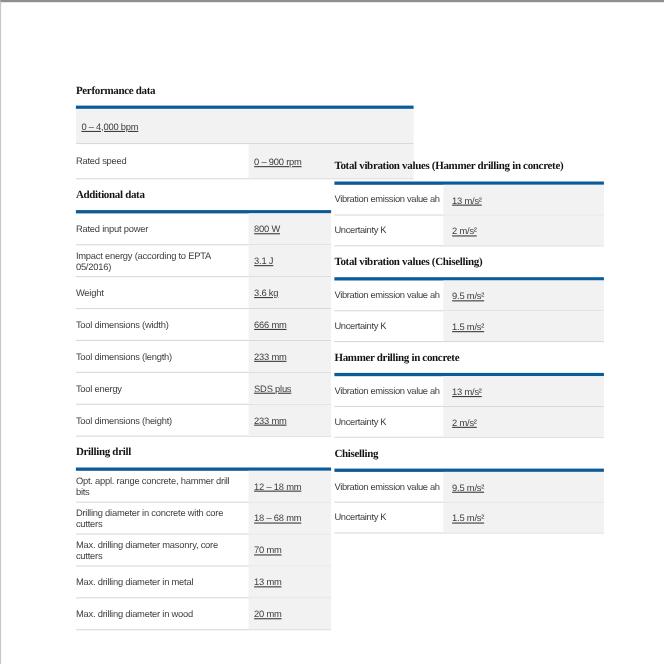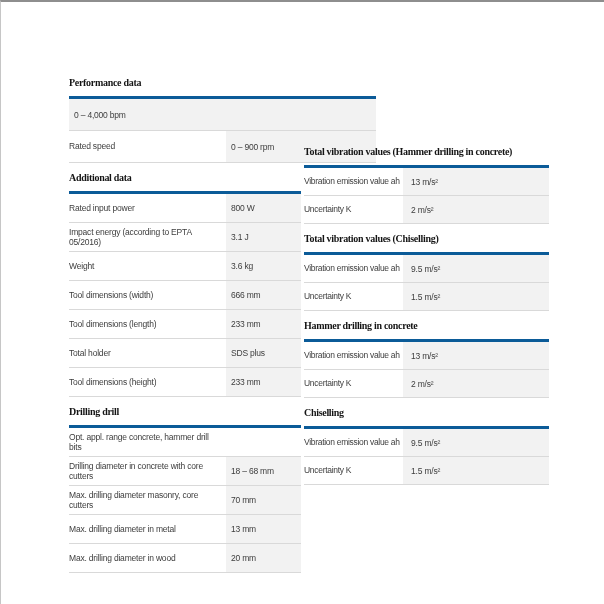--- a/index.html
+++ b/index.html
@@ -59,20 +59,21 @@
     flex:1;
     align-self:stretch;
     display:flex;
     align-items:center;
     background:var(--cellbg,#f2f2f2);
     font-size:8.5px;
     letter-spacing:-0.2px;
     color:var(--text,#3d3d3d);
     padding-left:5px;
     box-sizing:border-box;
+    text-decoration:underline;
   }
   #right-col .row-value{padding-left:8px;}
 </style>
 </head>
 <body style="--accent: #0b5b98; --cellbg: #f2f2f2; --divider: #d9d9d9; --heading: #141414; --text: #3d3d3d; --page-border: #8e8e8e;">
 
 <div id="left-col" class="col">
     <div class="section">
       <div class="section-title">Performance data</div>
       <div class="accent-bar"></div>
@@ -101,33 +102,34 @@
       </div>
       <div class="row">
         <div class="row-label">Tool dimensions (width)</div>
         <div class="row-value">666 mm</div>
       </div>
       <div class="row">
         <div class="row-label">Tool dimensions (length)</div>
         <div class="row-value">233 mm</div>
       </div>
       <div class="row">
-        <div class="row-label">Total holder</div>
+        <div class="row-label">Tool energy</div>
         <div class="row-value">SDS plus</div>
       </div>
       <div class="row">
         <div class="row-label">Tool dimensions (height)</div>
         <div class="row-value">233 mm</div>
       </div>
     </div>
     <div class="section">
       <div class="section-title">Drilling drill</div>
       <div class="accent-bar"></div>
       <div class="row">
         <div class="row-label">Opt. appl. range concrete, hammer drill bits</div>
+        <div class="row-value">12 – 18 mm</div>
       </div>
       <div class="row">
         <div class="row-label">Drilling diameter in concrete with core cutters</div>
         <div class="row-value">18 – 68 mm</div>
       </div>
       <div class="row">
         <div class="row-label">Max. drilling diameter masonry, core cutters</div>
         <div class="row-value">70 mm</div>
       </div>
       <div class="row">

